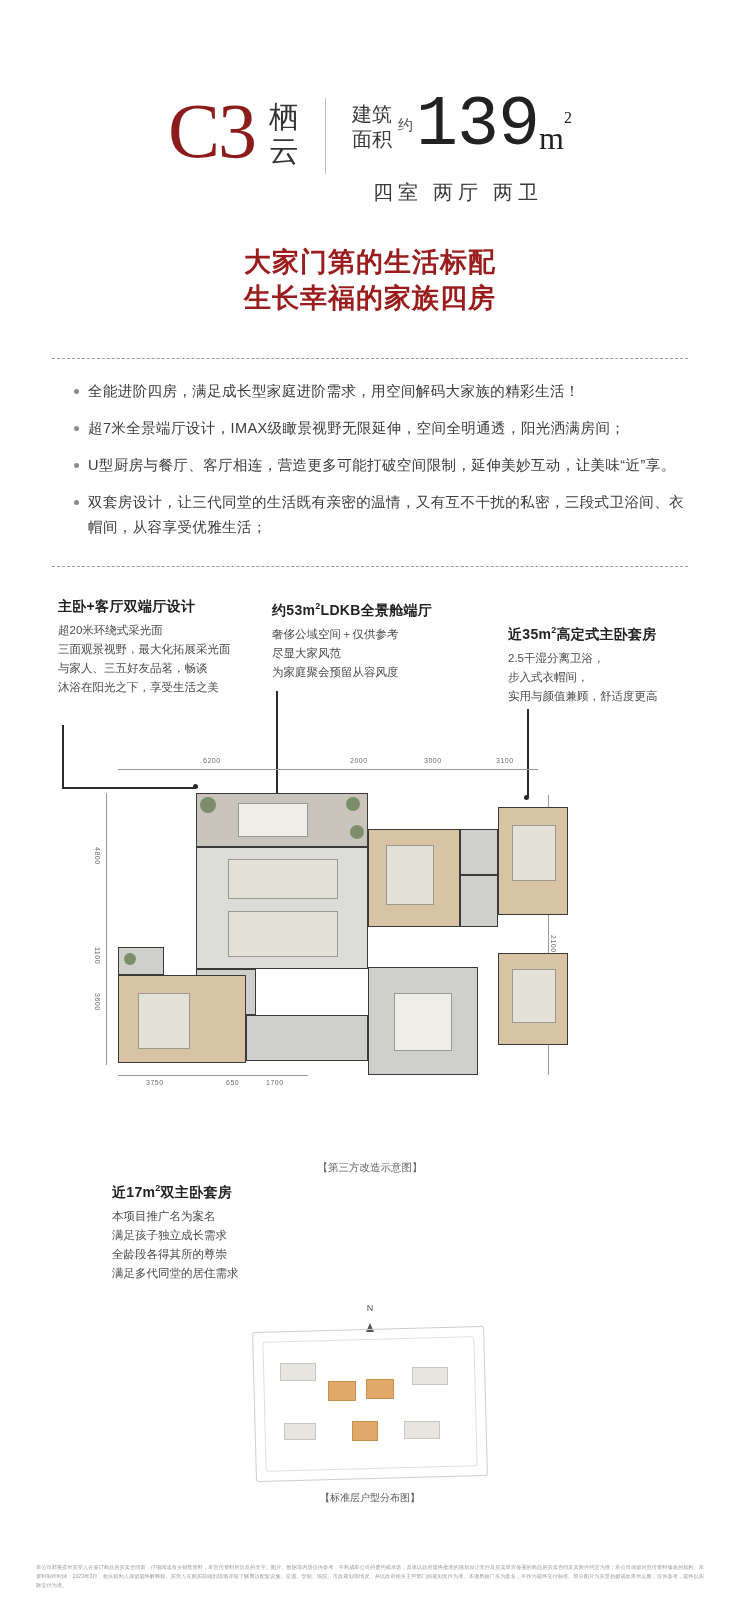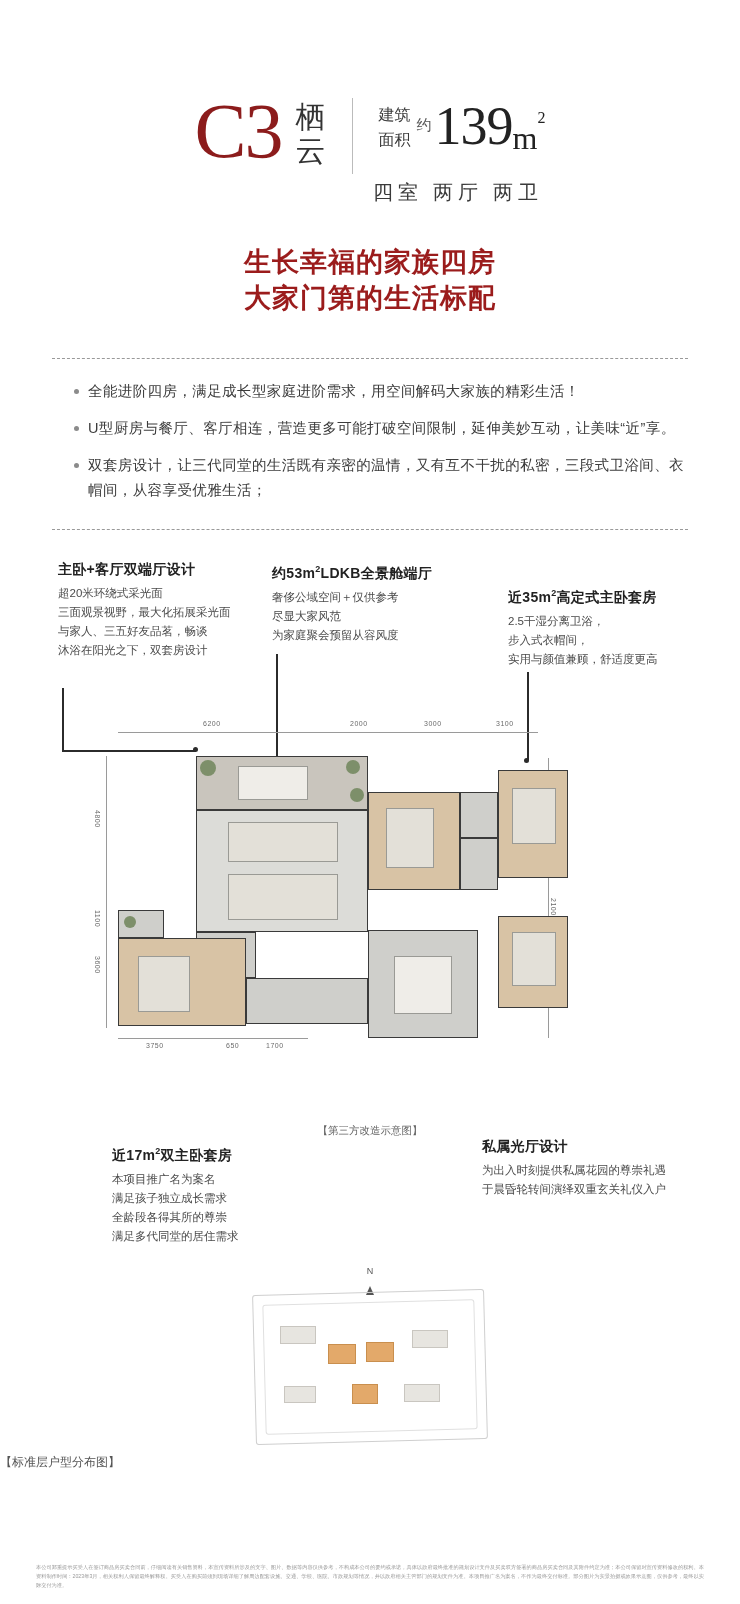--- a/index.html
+++ b/index.html
@@ -45,35 +45,35 @@
     background: #bbb;
     margin: 6px 26px 0 26px;
   }
   .hd-area {
     display: flex;
     align-items: flex-start;
     margin-top: 6px;
   }
   .hd-area-label {
     font-family: "Liberation Serif", serif;
-    font-size: 16px;
+    font-size: 20px;
     line-height: 25px;
     color: #3a3a3a;
     text-align: center;
     margin-top: 4px;
   }
   .hd-approx {
     font-family: "Liberation Serif", serif;
     font-size: 15px;
     color: #555;
     margin: 18px 3px 0 6px;
   }
   .hd-num {
-    font-family: Liberation Serif, serif;
-    font-size: 54px;
+    font-family: Liberation Mono, monospace;
+    font-size: 70px;
     line-height: 56px;
     color: #222;
     letter-spacing: -1px;
   }
   .hd-unit {
     font-family: "Liberation Serif", serif;
     font-size: 32px;
     line-height: 36px;
     color: #222;
     margin-top: 16px;
@@ -265,22 +265,22 @@
   .bldg {
     position: absolute;
     background: #e7e5e0;
     border: 1px solid #c9c6c0;
   }
   .bldg.hl { background: #e3a96a; border-color: #c98f4e; }
   .sitemap-caption {
     position: absolute;
     left: 0; right: 0;
     top: 188px;
-    text-align: left;
-    font-size: 12px;
+    text-align: center;
+    font-size: 10px;
     color: #555;
   }
 
   
   .disclaimer {
     position: absolute;
     left: 36px;
     right: 36px;
     bottom: 14px;
     font-size: 5.2px;
@@ -307,47 +307,51 @@
     <div class="hd-approx">约</div>
     <div class="hd-num">139</div>
     <div class="hd-unit">
       <span>m</span><sup>2</sup>
     </div>
   </div>
 </div>
 <div class="hd-rooms-wrap">四室 两厅 两卫</div>
 
 <div class="slogan">
+  <div>大家门第的生活标配</div>
   <div>生长幸福的家族四房</div>
-  <div>大家门第的生活标配</div>
 </div>
 
 <div class="features">
   <div class="feat">
     <span class="feat-dot"></span>
     <span>全能进阶四房，满足成长型家庭进阶需求，用空间解码大家族的精彩生活！</span>
+  </div>
+  <div class="feat">
+    <span class="feat-dot"></span>
+    <span>超7米全景端厅设计，IMAX级瞰景视野无限延伸，空间全明通透，阳光洒满房间；</span>
   </div>
   <div class="feat">
     <span class="feat-dot"></span>
     <span>U型厨房与餐厅、客厅相连，营造更多可能打破空间限制，延伸美妙互动，让美味“近”享。</span>
   </div>
   <div class="feat">
     <span class="feat-dot"></span>
     <span>双套房设计，让三代同堂的生活既有亲密的温情，又有互不干扰的私密，三段式卫浴间、衣帽间，从容享受优雅生活；</span>
   </div>
 </div>
 
 <div class="plan-wrap">
 
   <div class="callout c1">
     <div class="c-title">主卧+客厅双端厅设计</div>
     <div>超20米环绕式采光面</div>
     <div>三面观景视野，最大化拓展采光面</div>
     <div>与家人、三五好友品茗，畅谈</div>
-    <div>沐浴在阳光之下，双套房设计</div>
+    <div>沐浴在阳光之下，享受生活之美</div>
   </div>
 
   <div class="line" style="left:62px; top:146px; width:1.5px; height:62px;"></div>
   <div class="line" style="left:62px; top:208px; width:134px; height:1.5px;"></div>
   <div class="dot" style="left:193px; top:205px;"></div>
 
   <div class="callout c2">
     <div class="c-title"><span>约53m</span><sup>2</sup><span>LDKB全景舱端厅</span></div>
     <div>奢侈公域空间＋仅供参考</div>
     <div>尽显大家风范</div>
@@ -366,25 +370,20 @@
   <div class="dot" style="left:524px; top:216px;"></div>
 
   <div class="callout c4">
     <div class="c-title"><span>近17m</span><sup>2</sup><span>双主卧套房</span></div>
     <div>本项目推广名为案名</div>
     <div>满足孩子独立成长需求</div>
     <div>全龄段各得其所的尊崇</div>
     <div>满足多代同堂的居住需求</div>
   </div>
 
-  <div class="callout c5">
-    <div class="c-title">私属光厅设计</div>
-    <div>为出入时刻提供私属花园的尊崇礼遇</div>
-    <div>于晨昏轮转间演绎双重玄关礼仪入户</div>
-  </div>
 
   <div class="plan">
 
     <div class="dimline" style="left:30px; top:2px; width:420px; height:1px;"></div>
     <div class="dim" style="left:115px; top:-10px;">6200</div>
     <div class="dim" style="left:262px; top:-10px;">2000</div>
     <div class="dim" style="left:336px; top:-10px;">3000</div>
     <div class="dim" style="left:408px; top:-10px;">3100</div>
 
     <div class="dimline" style="left:460px; top:28px; width:1px; height:280px;"></div>

